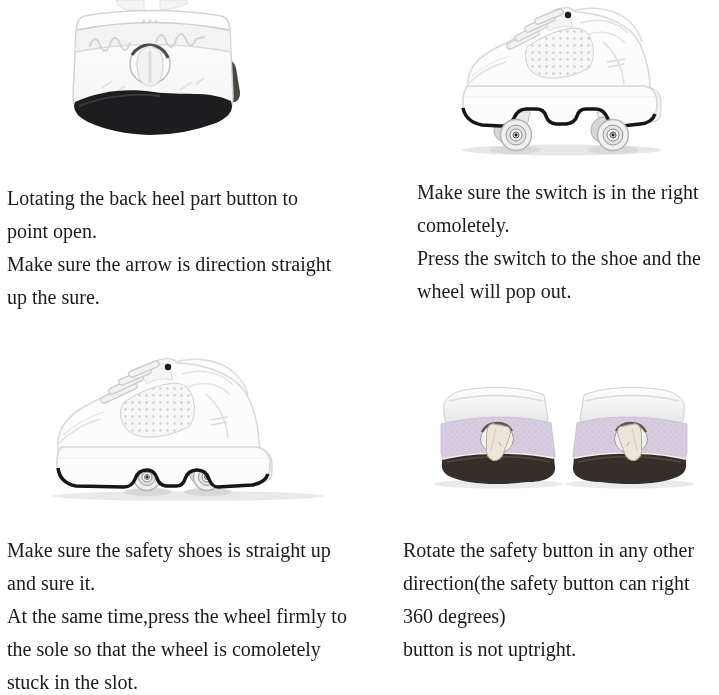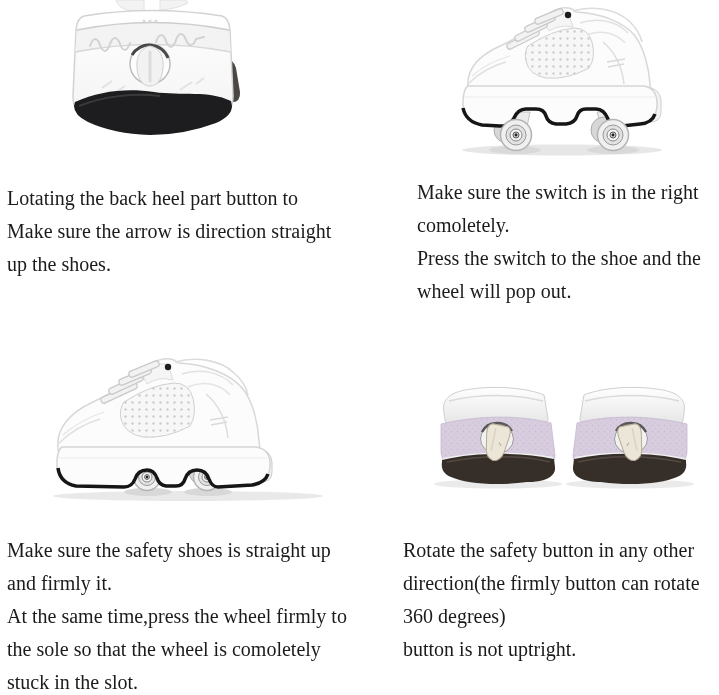--- a/index.html
+++ b/index.html
@@ -201,39 +201,40 @@
           <path d="M73,47 L73,70" stroke="#d9d2c0" stroke-width="1.5"></path>
           <path d="M79,60 l3,3" stroke="#b5ab95" stroke-width="1"></path>
         </g>
       </g>
       <use href="#heelL" transform="translate(288 0) scale(-1 1)"></use>
     </svg>
   </figure>
 
   <div class="txt" id="t1">
     <div class="line">Lotating the back heel part button to</div>
+    <div class="line">point open.</div>
     <div class="line">Make sure the arrow is direction straight</div>
-    <div class="line">up the shoes.</div>
+    <div class="line">up the sure.</div>
   </div>
 
   <div class="txt" id="t2">
     <div class="line">Make sure the switch is in the right</div>
     <div class="line">comoletely.</div>
     <div class="line">Press the switch to the shoe and the</div>
     <div class="line">wheel will pop out.</div>
   </div>
 
   <div class="txt" id="t3">
     <div class="line">Make sure the safety shoes is straight up</div>
-    <div class="line">and firmly it.</div>
+    <div class="line">and sure it.</div>
     <div class="line">At the same time,press the wheel firmly to</div>
     <div class="line">the sole so that the wheel is comoletely</div>
     <div class="line">stuck in the slot.</div>
   </div>
 
   <div class="txt" id="t4">
     <div class="line">Rotate the safety button in any other</div>
-    <div class="line">direction(the firmly button can rotate</div>
+    <div class="line">direction(the safety button can right</div>
     <div class="line">360 degrees)</div>
     <div class="line">button is not uptright.</div>
   </div>
 
 </div>
 
 </body></html>

